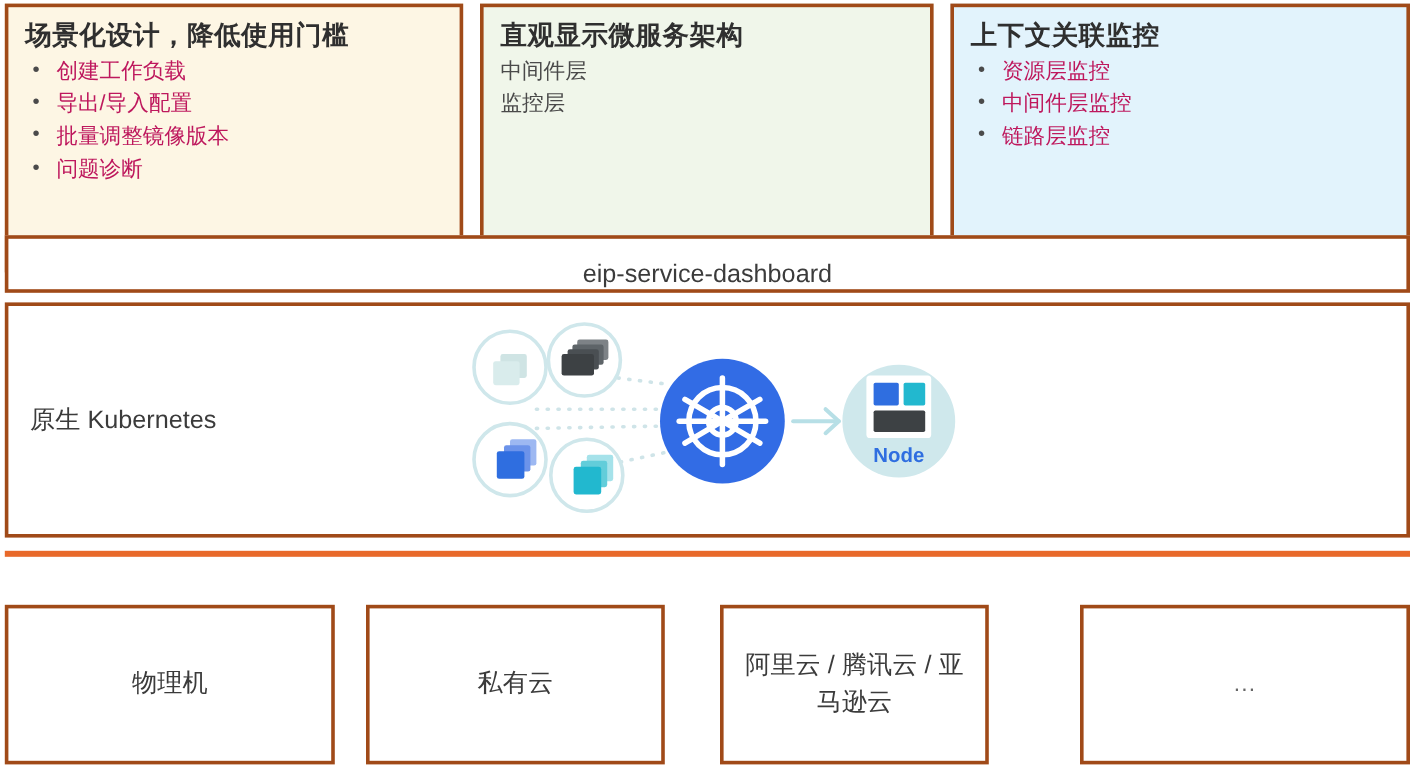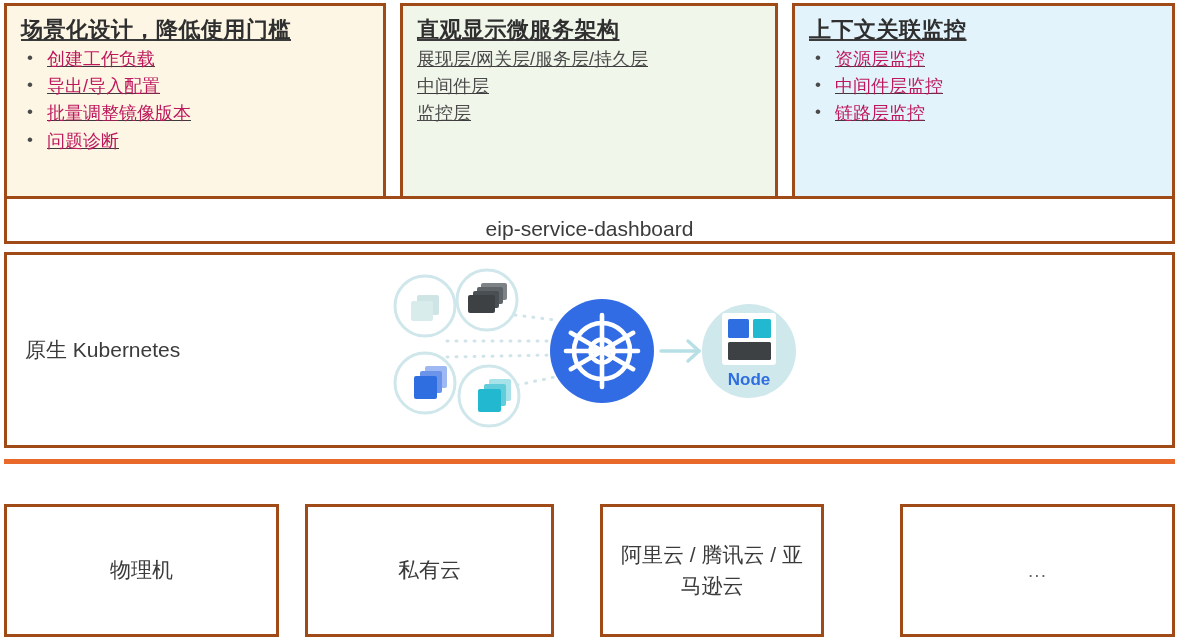--- a/index.html
+++ b/index.html
@@ -22,21 +22,20 @@
   }
 
   
   .panel {
     position: absolute;
     top: 3px;
     height: 224px;
     box-sizing: border-box;
     border: 3px solid #a04a18;
     padding: 10px 14px 0 14px;
-    text-decoration: underline;
   }
   .panel-1 { left: 4px;   width: 382px; background: #fdf6e4; }
   .panel-2 { left: 400px; width: 378px; background: #f0f6ea; }
   .panel-3 { left: 792px; width: 383px; background: #e2f3fc; }
 
   .panel-title {
     font-size: 22px;
     font-weight: bold;
     color: #2f2f2f;
     line-height: 1.25;
@@ -168,21 +167,20 @@
       <li>创建工作负载</li>
       <li>导出/导入配置</li>
       <li>批量调整镜像版本</li>
       <li>问题诊断</li>
     </ul>
   </div>
 
   <div class="panel panel-2">
     <div class="panel-title">直观显示微服务架构</div>
     <ul class="panel-lines">
-      <li>展现层/网关层/服务层/持久层</li>
       <li>中间件层</li>
       <li>监控层</li>
     </ul>
   </div>
 
   <div class="panel panel-3">
     <div class="panel-title">上下文关联监控</div>
     <ul class="panel-list">
       <li>资源层监控</li>
       <li>中间件层监控</li>

